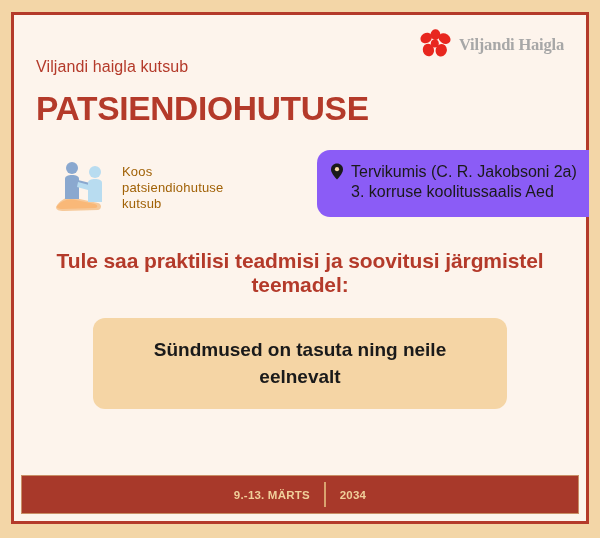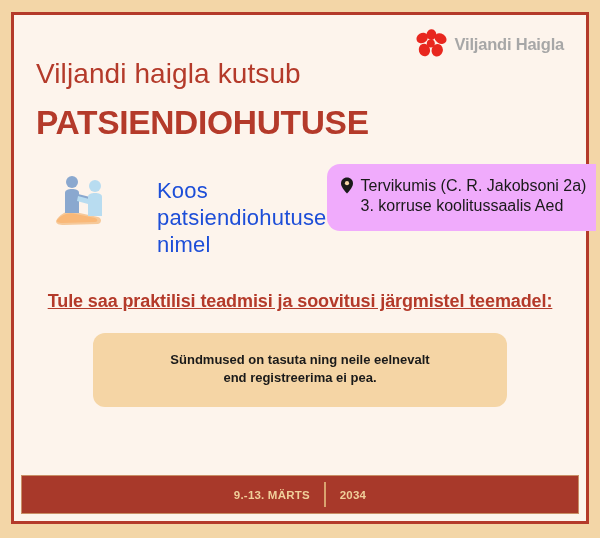--- a/index.html
+++ b/index.html
@@ -52,23 +52,24 @@
     width: 34px;
     height: 31px;
     display: block;
   }
   .brand-name {
     font-size: 16.5px;
     font-weight: bold;
     color: #a7a7a7;
     letter-spacing: -0.2px;
     white-space: nowrap;
+    font-family: Liberation Serif, serif;
   }
   .kicker {
-    font-size: 28px;
+    font-size: 16px;
     color: #b43a2a;
     margin: 27px 0 0 0;
     letter-spacing: 0.1px;
   }
   .headline {
     margin: 13px 0 0 0;
     font-size: 33.5px;
     line-height: 1.17;
     font-weight: bold;
     color: #b43a2a;
@@ -94,33 +95,32 @@
     padding-top: 8px;
     flex: 0 0 auto;
   }
   .campaign-mark {
     width: 60px;
     height: 58px;
     display: block;
     flex: 0 0 auto;
   }
   .campaign-text {
-    font-size: 22px;
+    font-size: 13px;
     line-height: 1.22;
-    color: #1d4ed8;
+    color: #a16207;
     font-weight: normal;
     letter-spacing: 0.2px;
     padding-top: 6px;
-    margin-left: 35px;
   }
   .campaign-text span { display: block; }
 
   .infobox {
     margin-left: auto;
-    background: #f0abfc;
+    background: #8b5cf6;
     border-radius: 13px 0 0 13px;
     padding: 12px 10px 14px 13px;
     width: 272px;
     box-sizing: border-box;
     margin-right: -3px;
   }
   .info-item {
     display: flex;
     align-items: flex-start;
     gap: 7px;
@@ -135,36 +135,35 @@
     height: 17px;
     margin-top: 1px;
   }
   .info-text span { display: block; white-space: nowrap; }
 
   
   .topics-lead {
     text-align: center;
     color: #b43a2a;
     font-weight: bold;
-    font-size: 18px;
+    font-size: 21px;
     margin-top: 32px;
     letter-spacing: -0.1px;
-    text-decoration: underline;
   }
   .notebox {
     margin: 21px auto 0 auto;
     width: 414px;
     box-sizing: border-box;
     background: #f5d5a5;
     border-radius: 12px;
     padding: 18px 20px 19px 20px;
     text-align: center;
     color: #1a1a1a;
     font-weight: bold;
-    font-size: 13px;
+    font-size: 19px;
     line-height: 1.44;
   }
   .notebox span { display: block; }
 
   .spacer { flex: 1 1 auto; }
 
   
   .footerwrap {
     flex: 0 0 auto;
     padding: 0 7px 7px 7px;
@@ -232,21 +231,21 @@
           <path d="M11 21 C11 18 14 17 18 17 C22 17 25 18 25 21 L25 41 L11 41 Z" fill="#8aa8cf"></path>
           <path d="M24 22 L40 26 L38 31 L23 28 Z" fill="#8aa8cf"></path>
 
           <circle cx="41" cy="14" r="6" fill="#b8dcf0"></circle>
           <path d="M34 25 C34 22 37 21 41 21 C45 21 48 22 48 25 L48 44 L34 44 Z" fill="#b8dcf0"></path>
           <path d="M35 27 L24 24 L23 29 L34 32 Z" fill="#b8dcf0"></path>
         </svg>
         <div class="campaign-text">
           <span>Koos</span>
           <span>patsiendiohutuse</span>
-          <span>nimel</span>
+          <span>kutsub</span>
         </div>
       </div>
 
       <div class="infobox">
 
         <div class="info-item">
           <svg class="info-ico" viewBox="0 0 14 17">
             <path d="M7 0.6 C3.6 0.6 1 3.2 1 6.4 C1 10.6 7 16.4 7 16.4 C7 16.4 13 10.6 13 6.4 C13 3.2 10.4 0.6 7 0.6 Z" fill="#1a1a1a"></path>
             <circle cx="7" cy="6.2" r="2.1" fill="#f5d5a5"></circle>
           </svg>
@@ -257,21 +256,20 @@
         </div>
 
 
       </div>
     </div>
 
     <div class="topics-lead">Tule saa praktilisi teadmisi ja soovitusi järgmistel teemadel:</div>
 
     <div class="notebox">
       <span>Sündmused on tasuta ning neile eelnevalt</span>
-      <span>end registreerima ei pea.</span>
     </div>
 
     <div class="spacer"></div>
 
     <div class="footerwrap">
       <div class="footer">
         <div class="footer-dates">9.-13. MÄRTS</div>
         <div class="fdiv"></div>
         <div class="fdiv"></div>
         <div class="footer-year">2034</div>

